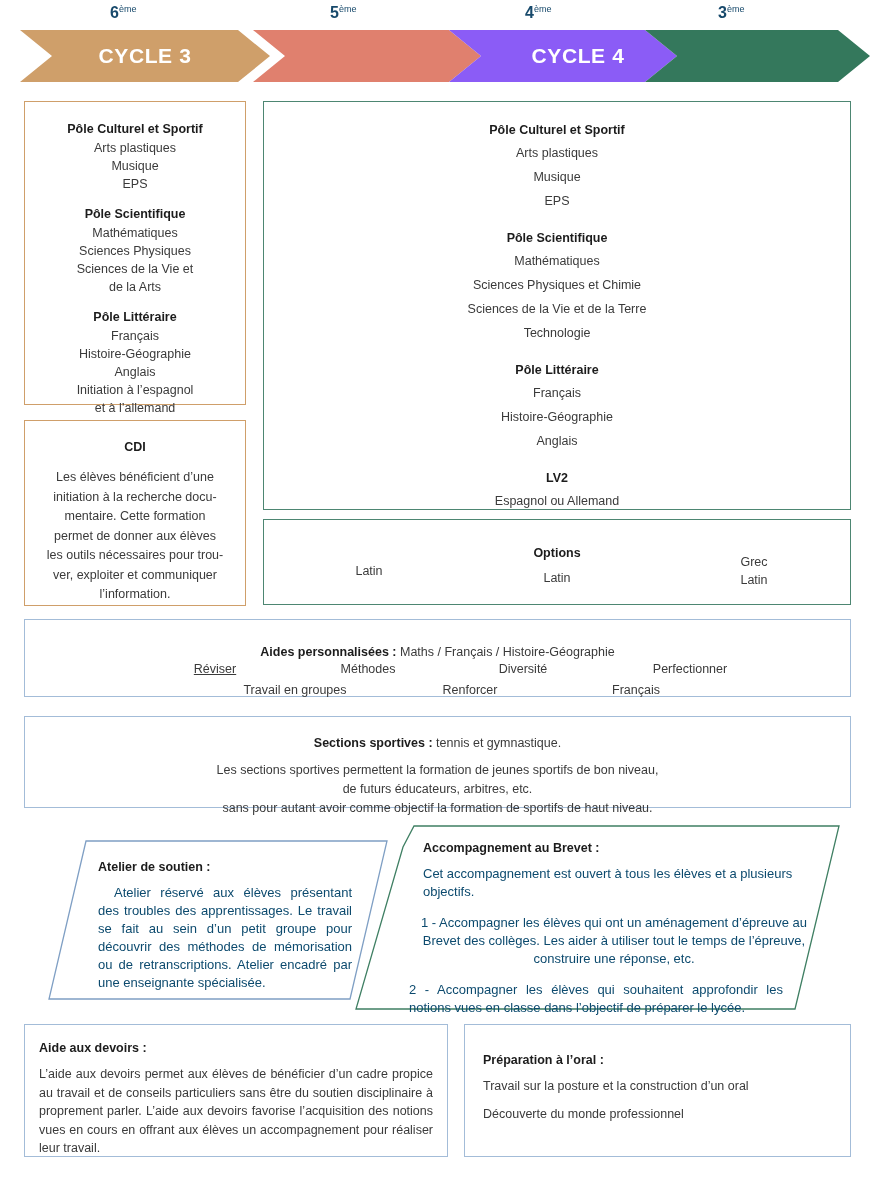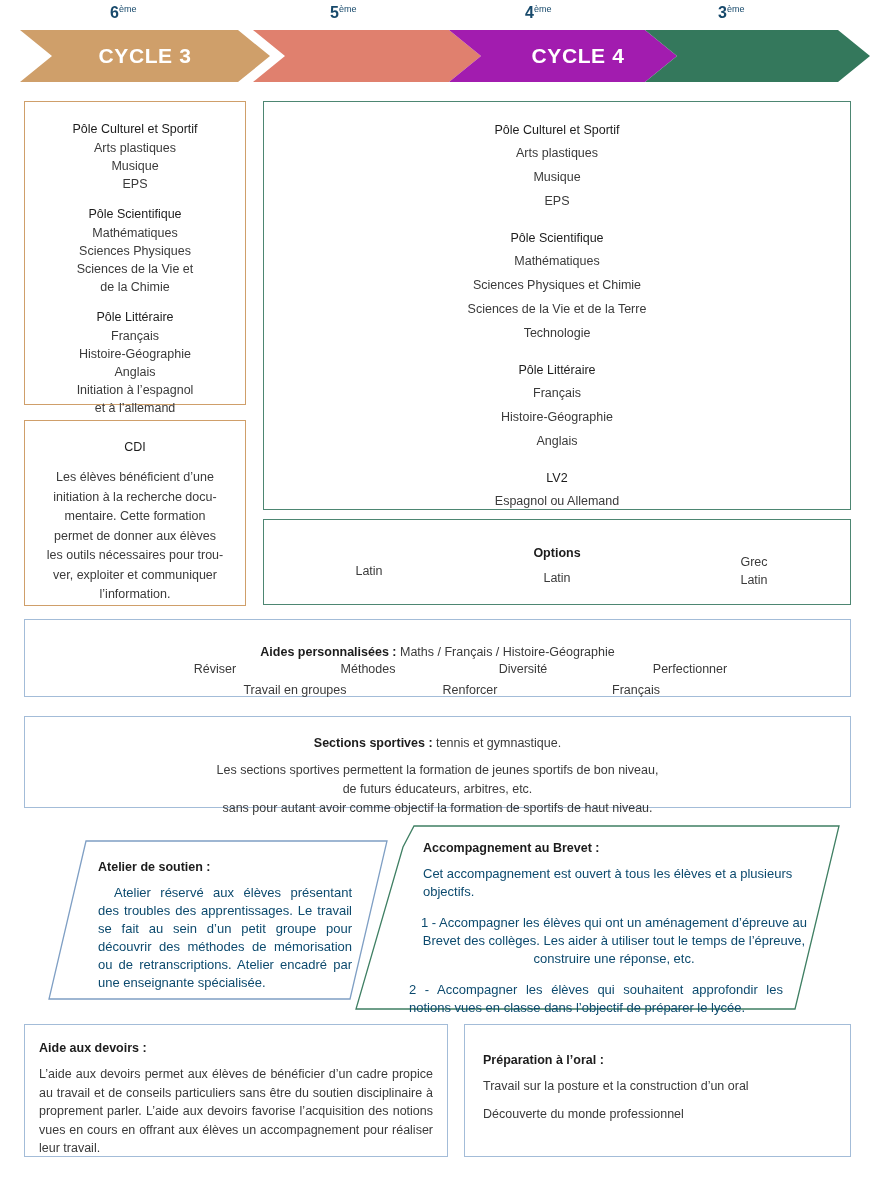--- a/index.html
+++ b/index.html
@@ -72,21 +72,21 @@
     background: #ffffff;
     box-sizing: border-box;
   }
   .box-tan   { border: 1.3px solid #cf9f6a; }
   .box-green { border: 1.3px solid #4d8672; }
   .box-blue  { border: 1.3px solid #a3bcd8; }
 
   .ctr { text-align: center; }
 
   .hd {
-    font-weight: 400;
+    font-weight: 700;
     font-size: 12.5px;
     color: #1c1c1c;
   }
   .ln {
     font-size: 12.5px;
     color: #3a3a3a;
   }
 
   
   #pole-6 .hd { margin: 0; line-height: 19px; }
@@ -198,21 +198,21 @@
     <div class="year-label" style="left:718px;"><span>3</span><sup>ème</sup></div>
   </div>
 
   <div class="banner">
     <div class="chev" id="chev0" style="left:0px;  width:250px; background:#cf9f6a; clip-path: polygon(0 0, 218px 0, 250px 26px, 218px 52px, 0 52px, 32px 26px);">
       <span class="cyclelabel">CYCLE 3</span>
     </div>
     <div class="chev" id="chev1" style="left:233px; width:228px; background:#e0806e; clip-path: polygon(0 0, 196px 0, 228px 26px, 196px 52px, 0 52px, 32px 26px);">
       <span class="cyclelabel"></span>
     </div>
-    <div class="chev" id="chev2" style="left:429px; width:228px; background:#a21caf; clip-path: polygon(0 0, 196px 0, 228px 26px, 196px 52px, 0 52px, 32px 26px);">
+    <div class="chev" id="chev2" style="left:429px; width:228px; background:#8b5cf6; clip-path: polygon(0 0, 196px 0, 228px 26px, 196px 52px, 0 52px, 32px 26px);">
       <span class="cyclelabel" style="margin-left:30px;">CYCLE 4</span>
     </div>
     <div class="chev" id="chev3" style="left:625px; width:225px; background:#34785c; clip-path: polygon(0 0, 193px 0, 225px 26px, 193px 52px, 0 52px, 32px 26px);">
       <span class="cyclelabel"></span>
     </div>
   </div>
 
   <div class="box box-tan ctr" id="pole-6" style="left:24px; top:101px; width:222px; height:304px; padding:18px 10px 0 10px;">
 
     <div class="grp">
@@ -220,21 +220,21 @@
       <div class="ln">Arts plastiques</div>
       <div class="ln">Musique</div>
       <div class="ln">EPS</div>
     </div>
 
     <div class="grp">
       <div class="hd">Pôle Scientifique</div>
       <div class="ln">Mathématiques</div>
       <div class="ln">Sciences Physiques</div>
       <div class="ln">Sciences de la Vie et</div>
-      <div class="ln">de la Chimie</div>
+      <div class="ln">de la Arts</div>
     </div>
 
     <div class="grp">
       <div class="hd">Pôle Littéraire</div>
       <div class="ln">Français</div>
       <div class="ln">Histoire-Géographie</div>
       <div class="ln">Anglais</div>
       <div class="ln">Initiation à l’espagnol</div>
       <div class="ln">et à l’allemand</div>
     </div>
@@ -295,21 +295,21 @@
       <div>Grec</div>
       <div>Latin</div>
     </div>
   </div>
 
   <div class="box box-blue" id="aides" style="left:24px; top:619px; width:827px; height:78px; padding-top:23px;">
     <div class="title-line">
       <b>Aides personnalisées :</b><span> Maths / Français / Histoire-Géographie</span>
     </div>
     <div class="rowA" style="top:42px;">
-      <div class="cell" style="left:140px; width:100px;">Réviser</div>
+      <div class="cell" style="left:140px; width:100px;text-decoration:underline;">Réviser</div>
       <div class="cell" style="left:290px; width:106px;">Méthodes</div>
       <div class="cell" style="left:450px; width:96px;">Diversité</div>
       <div class="cell" style="left:600px; width:130px;">Perfectionner</div>
     </div>
     <div class="rowB" style="top:63px;">
       <div class="cell" style="left:200px; width:140px;">Travail en groupes</div>
       <div class="cell" style="left:392px; width:106px;">Renforcer</div>
       <div class="cell" style="left:558px; width:106px;">Français</div>
     </div>
   </div>

